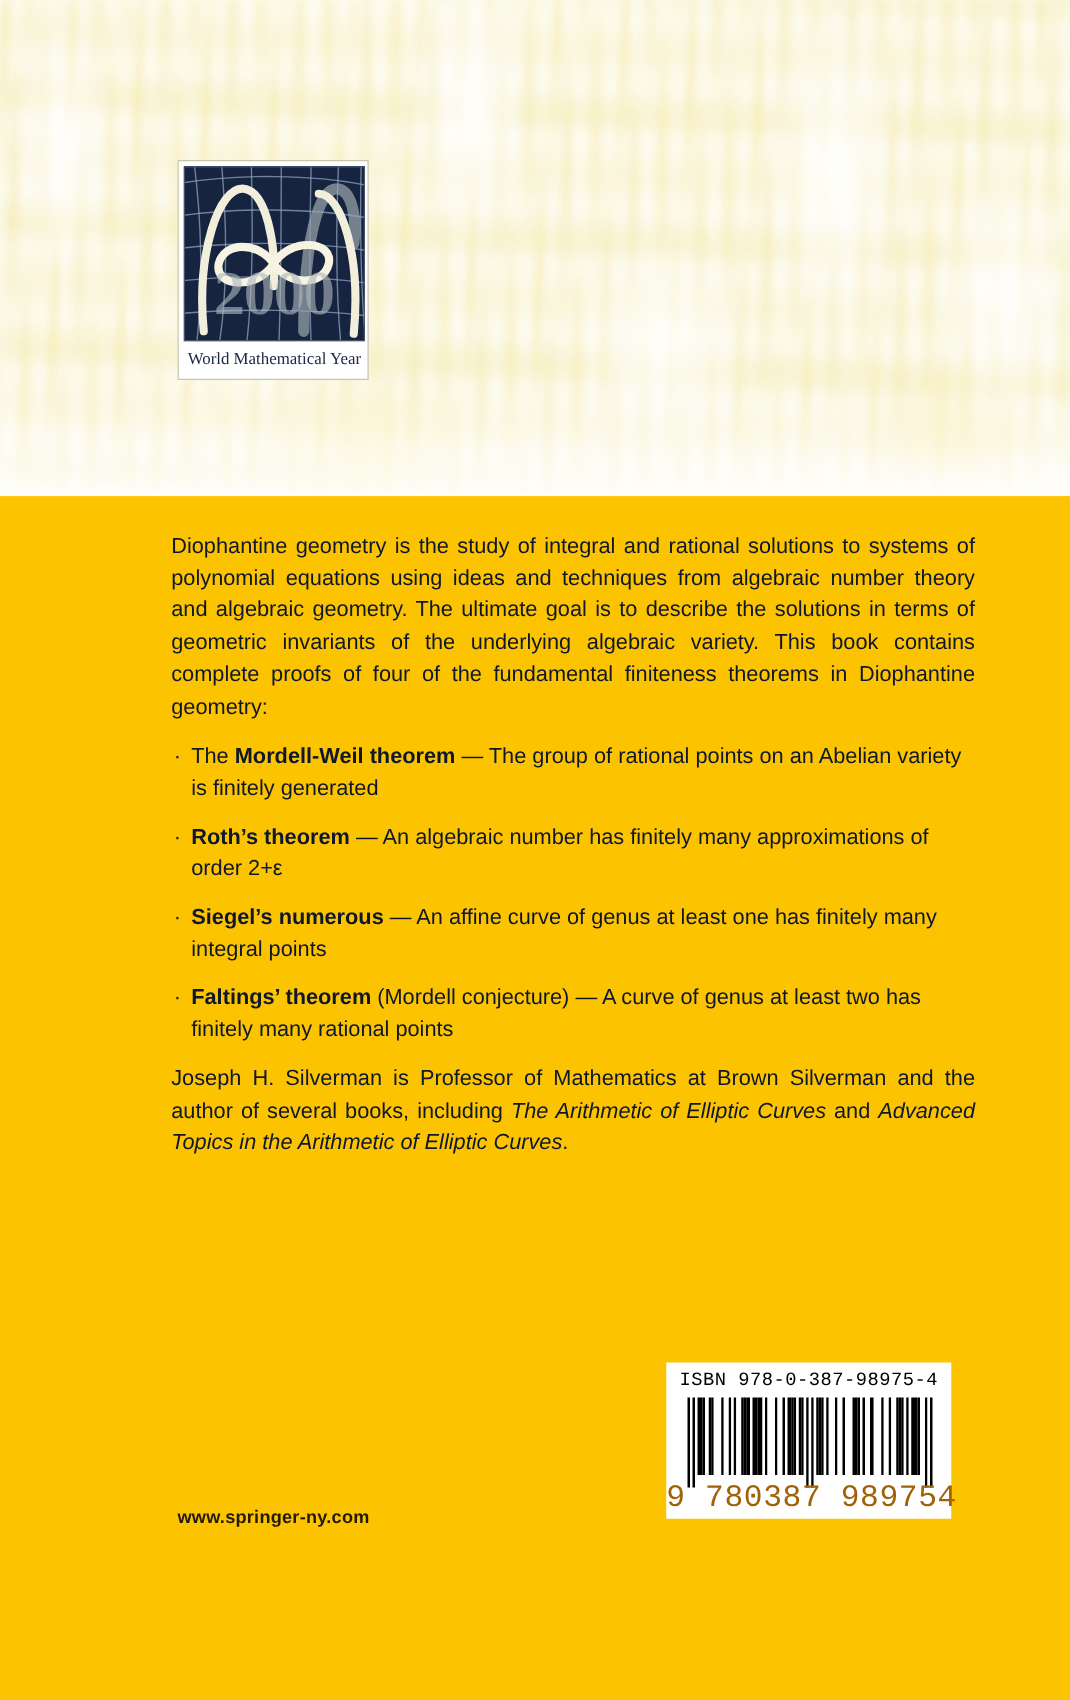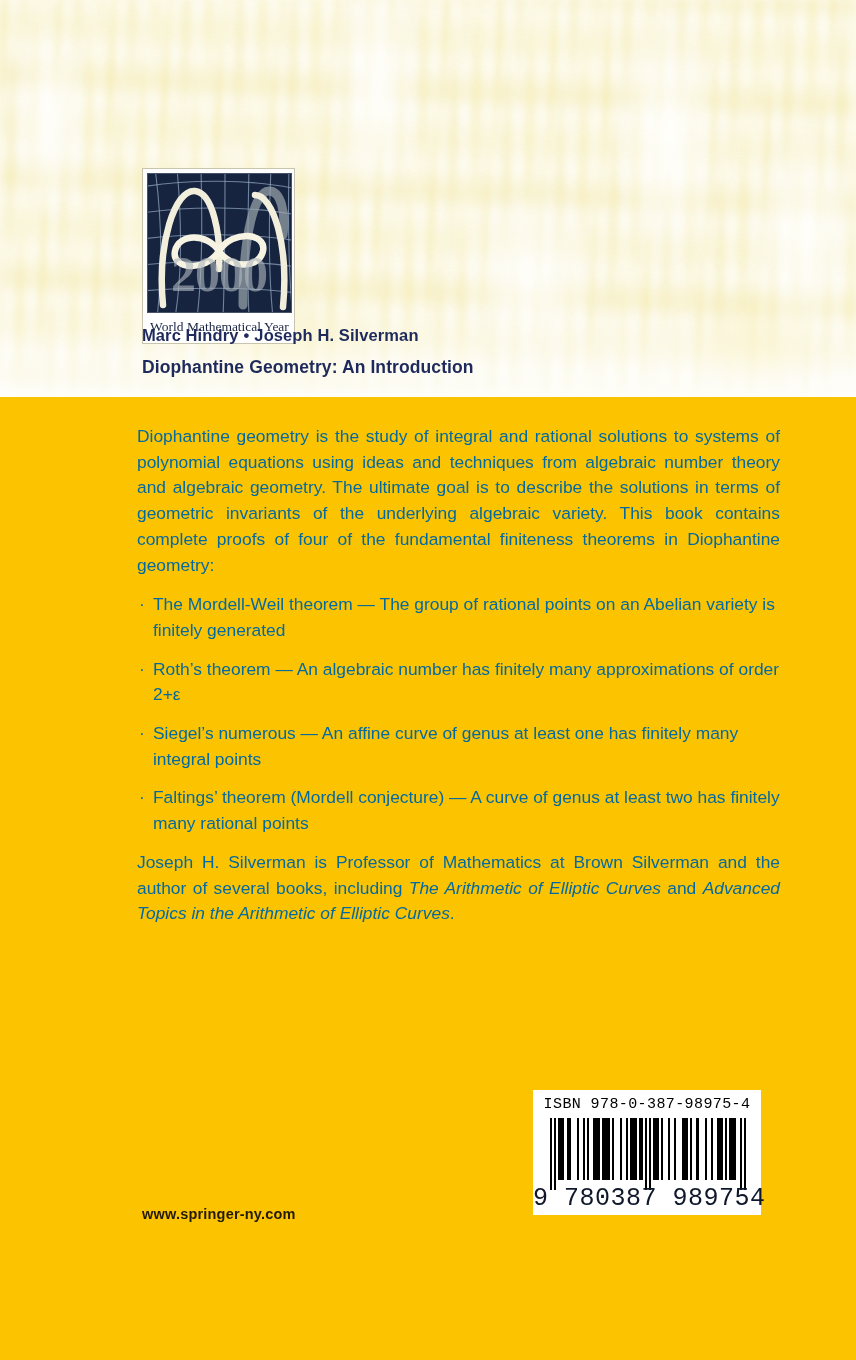--- a/index.html
+++ b/index.html
@@ -90,21 +90,20 @@
   #logo-box {
     position: absolute;
     left: 142px;
     top: 128px;
     width: 153px;
     height: 176px;
     background: #FFFFFF;
     border: 1px solid #C9C4AE;
     box-sizing: border-box;
     padding: 4px 4px 0 4px;
-    margin-top: 40px;
   }
   #logo-art {
     position: relative;
     width: 145px;
     height: 140px;
     background: #16243F;
     overflow: hidden;
   }
   #logo-art svg { display: block; }
   #logo-caption {
@@ -149,21 +148,21 @@
     width: 856px;
     height: 963px;
     background: #FCC400;
   }
 
   #blurb {
     position: absolute;
     left: 137px;
     top: 27px;
     width: 643px;
-    color: #0369a1;
+    color: #0f172a;
     font-size: 17.4px;
     line-height: 25.7px;
   }
 
   #blurb p {
     margin: 0 0 0 0;
     text-align: justify;
     text-justify: inter-word;
   }
   #blurb p.lead { margin-bottom: 14px; }
@@ -182,21 +181,21 @@
     text-align: left;
   }
   ul.theorems li:last-child { margin-bottom: 0; }
   ul.theorems li .bullet {
     position: absolute;
     left: 2px;
     top: 0;
     font-size: 17.4px;
     line-height: 25.7px;
   }
-  b.thm { font-weight: normal; }
+  b.thm { font-weight: bold; }
   i.bookttl { font-style: italic; }
 
   
   #barcode-box {
     position: absolute;
     left: 533px;
     top: 693px;
     width: 228px;
     height: 125px;
     background: #FFFFFF;
@@ -227,21 +226,21 @@
   #ean-text {
     position: absolute;
     left: 0;
     top: 94px;
     width: 228px;
     text-align: center;
     font-family: "Liberation Mono", monospace;
     font-size: 25px;
     font-weight: normal;
     letter-spacing: 0.5px;
-    color: #0f172a;
+    color: #a16207;
     white-space: nowrap;
   }
 
   
   #site-url {
     position: absolute;
     left: 142px;
     top: 809px;
     font-size: 14.5px;
     font-weight: bold;
@@ -311,23 +310,21 @@
 
           <text x="72" y="118" text-anchor="middle" font-family="Liberation Serif, serif" font-size="50" font-weight="bold" fill="#AEB6BD" fill-opacity="0.62" letter-spacing="-1">2000</text>
 
           <rect x="0.5" y="0.5" width="144" height="139" fill="none" stroke="#46536B" stroke-width="1"></rect>
         </g>
       </svg>
     </div>
     <div id="logo-caption">World Mathematical Year</div>
   </div>
 
-  <div id="authors"><span>Marc Hindry</span><span class="sep">•</span><span>Joseph H. Silverman</span></div>
-
-  <div id="title">Diophantine Geometry: An Introduction</div>
+
 
   <div id="yellow">
 
     <div id="blurb">
 
       <p class="lead">Diophantine geometry is the study of integral and rational solutions to systems of polynomial equations using ideas and techniques from algebraic number theory and algebraic geometry. The ultimate goal is to describe the solutions in terms of geometric invariants of the underlying algebraic variety. This book contains complete proofs of four of the fundamental finiteness theorems in Diophantine geometry:</p>
 
       <ul class="theorems">
         <li>
           <span class="bullet">·</span><span>The </span><b class="thm">Mordell-Weil theorem</b><span> — The group of rational points on an Abelian variety is finitely generated</span>

